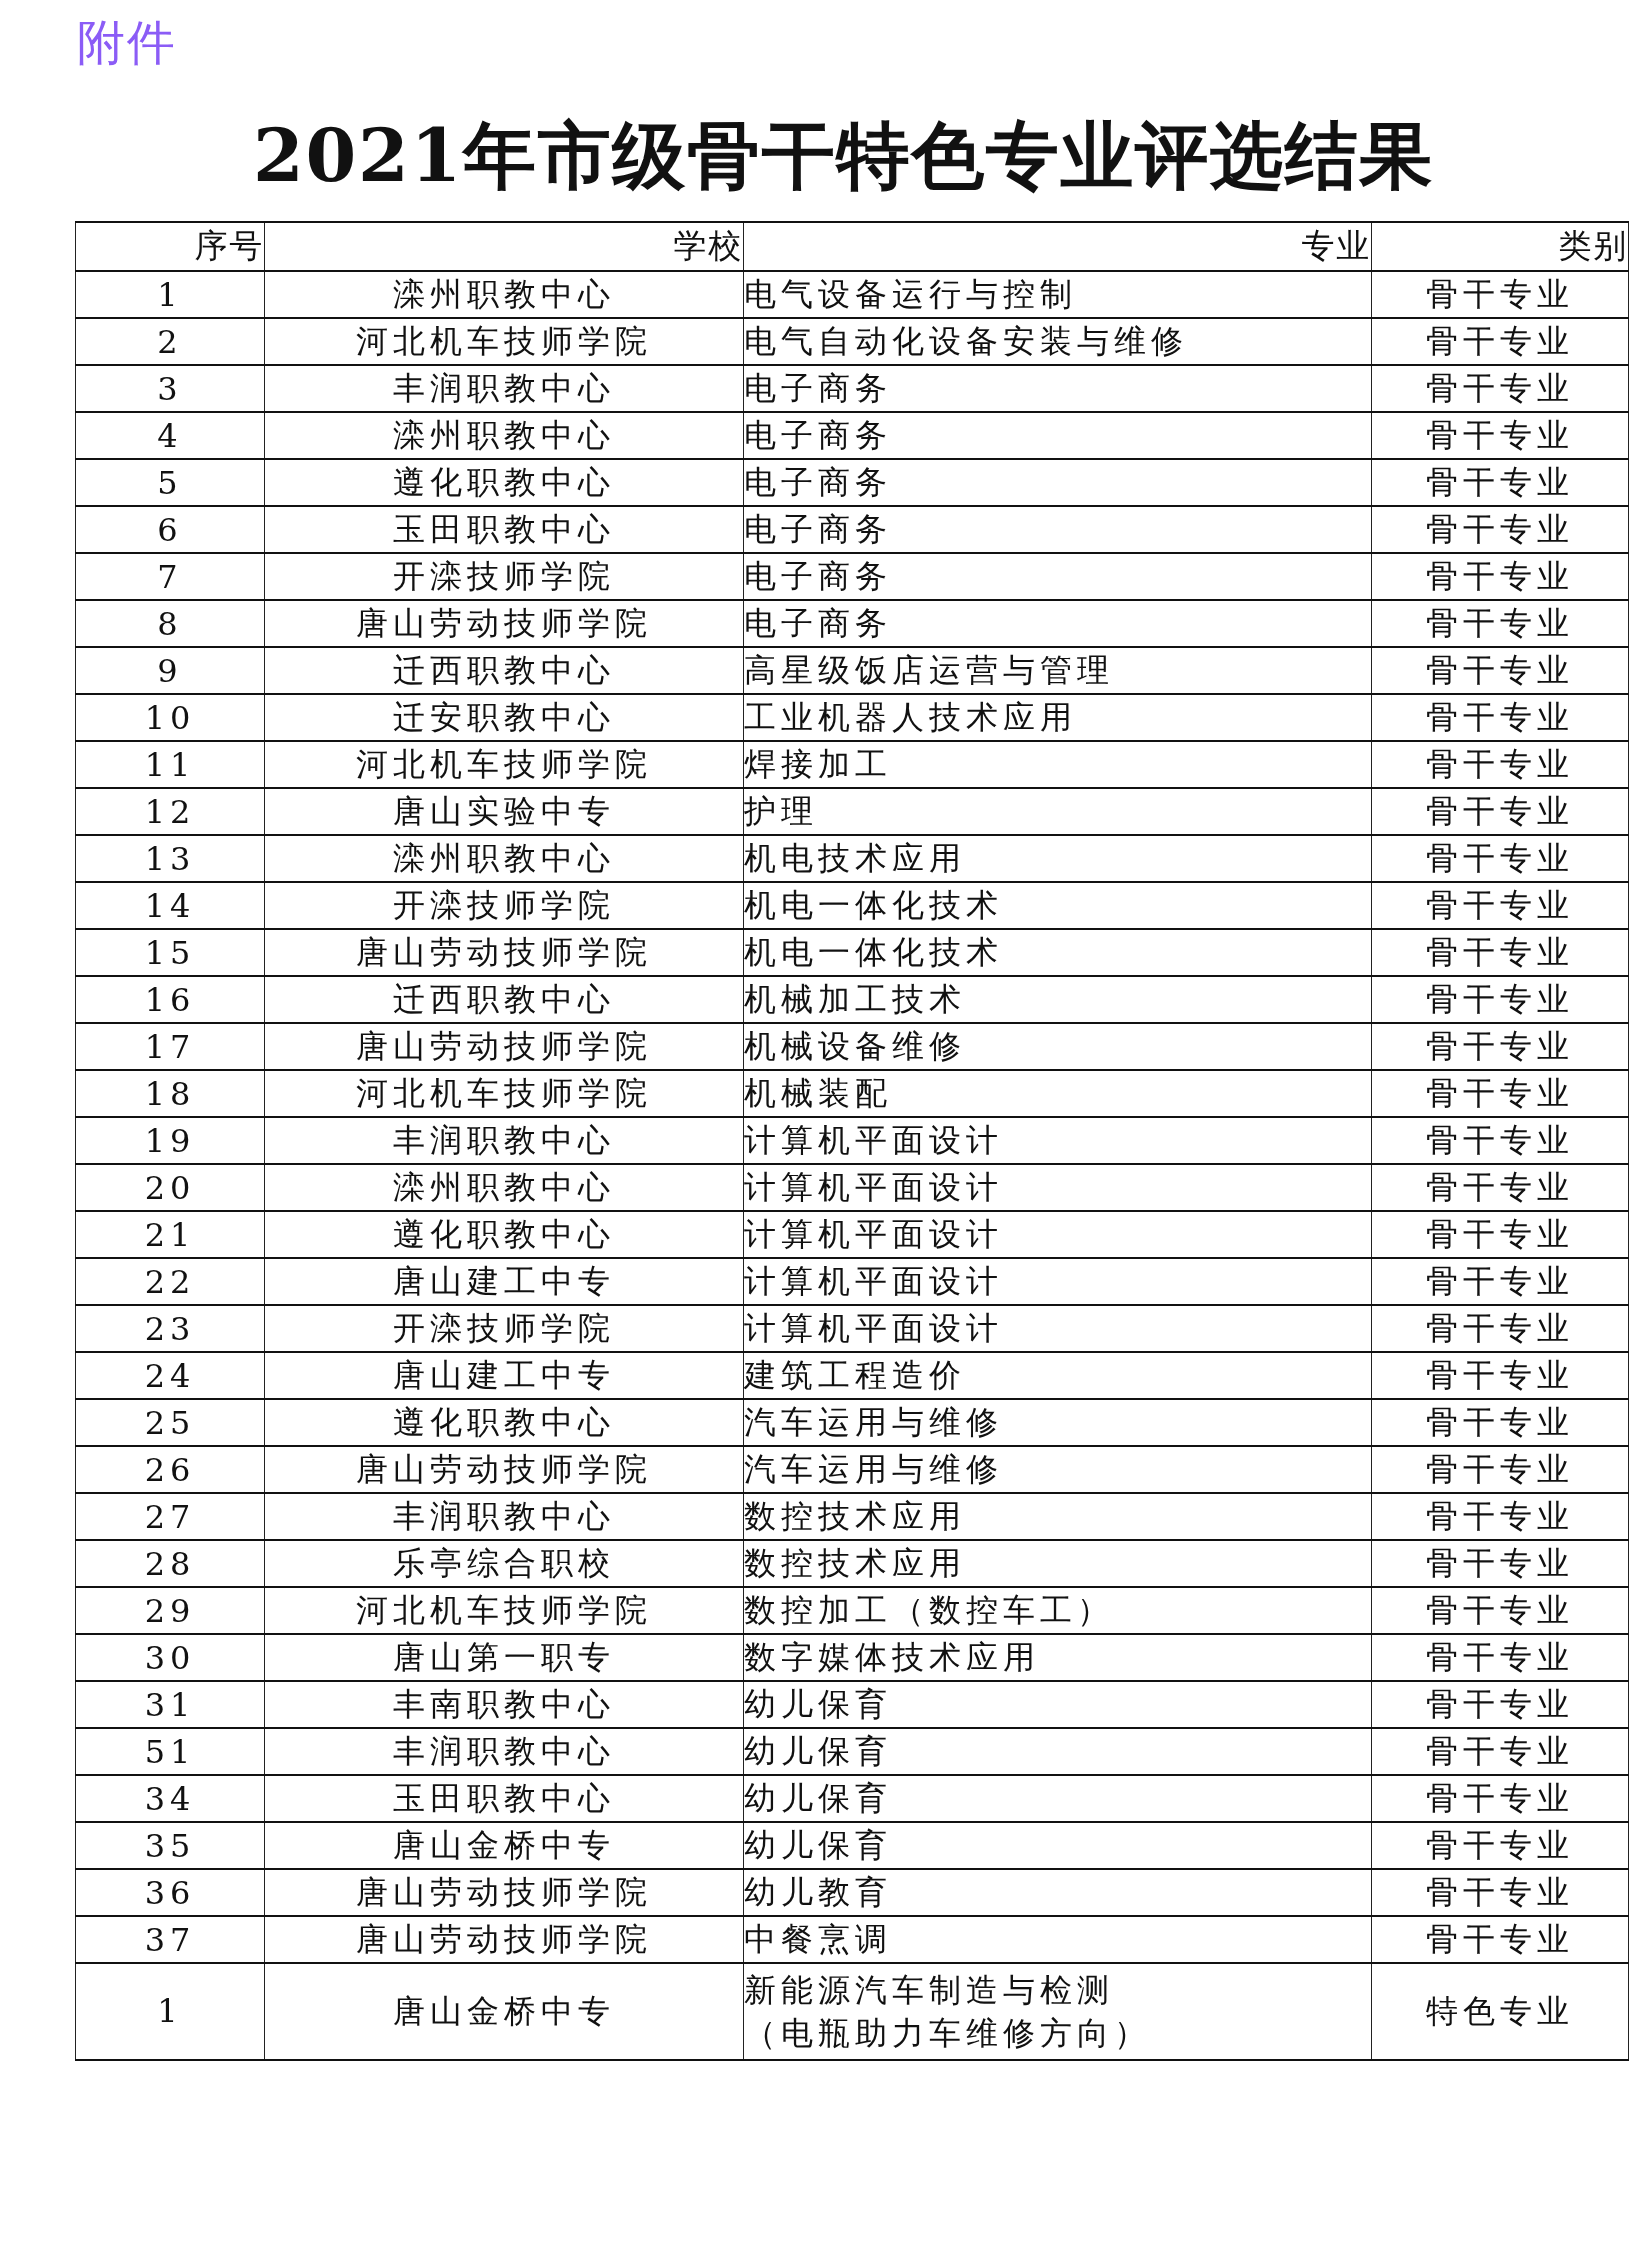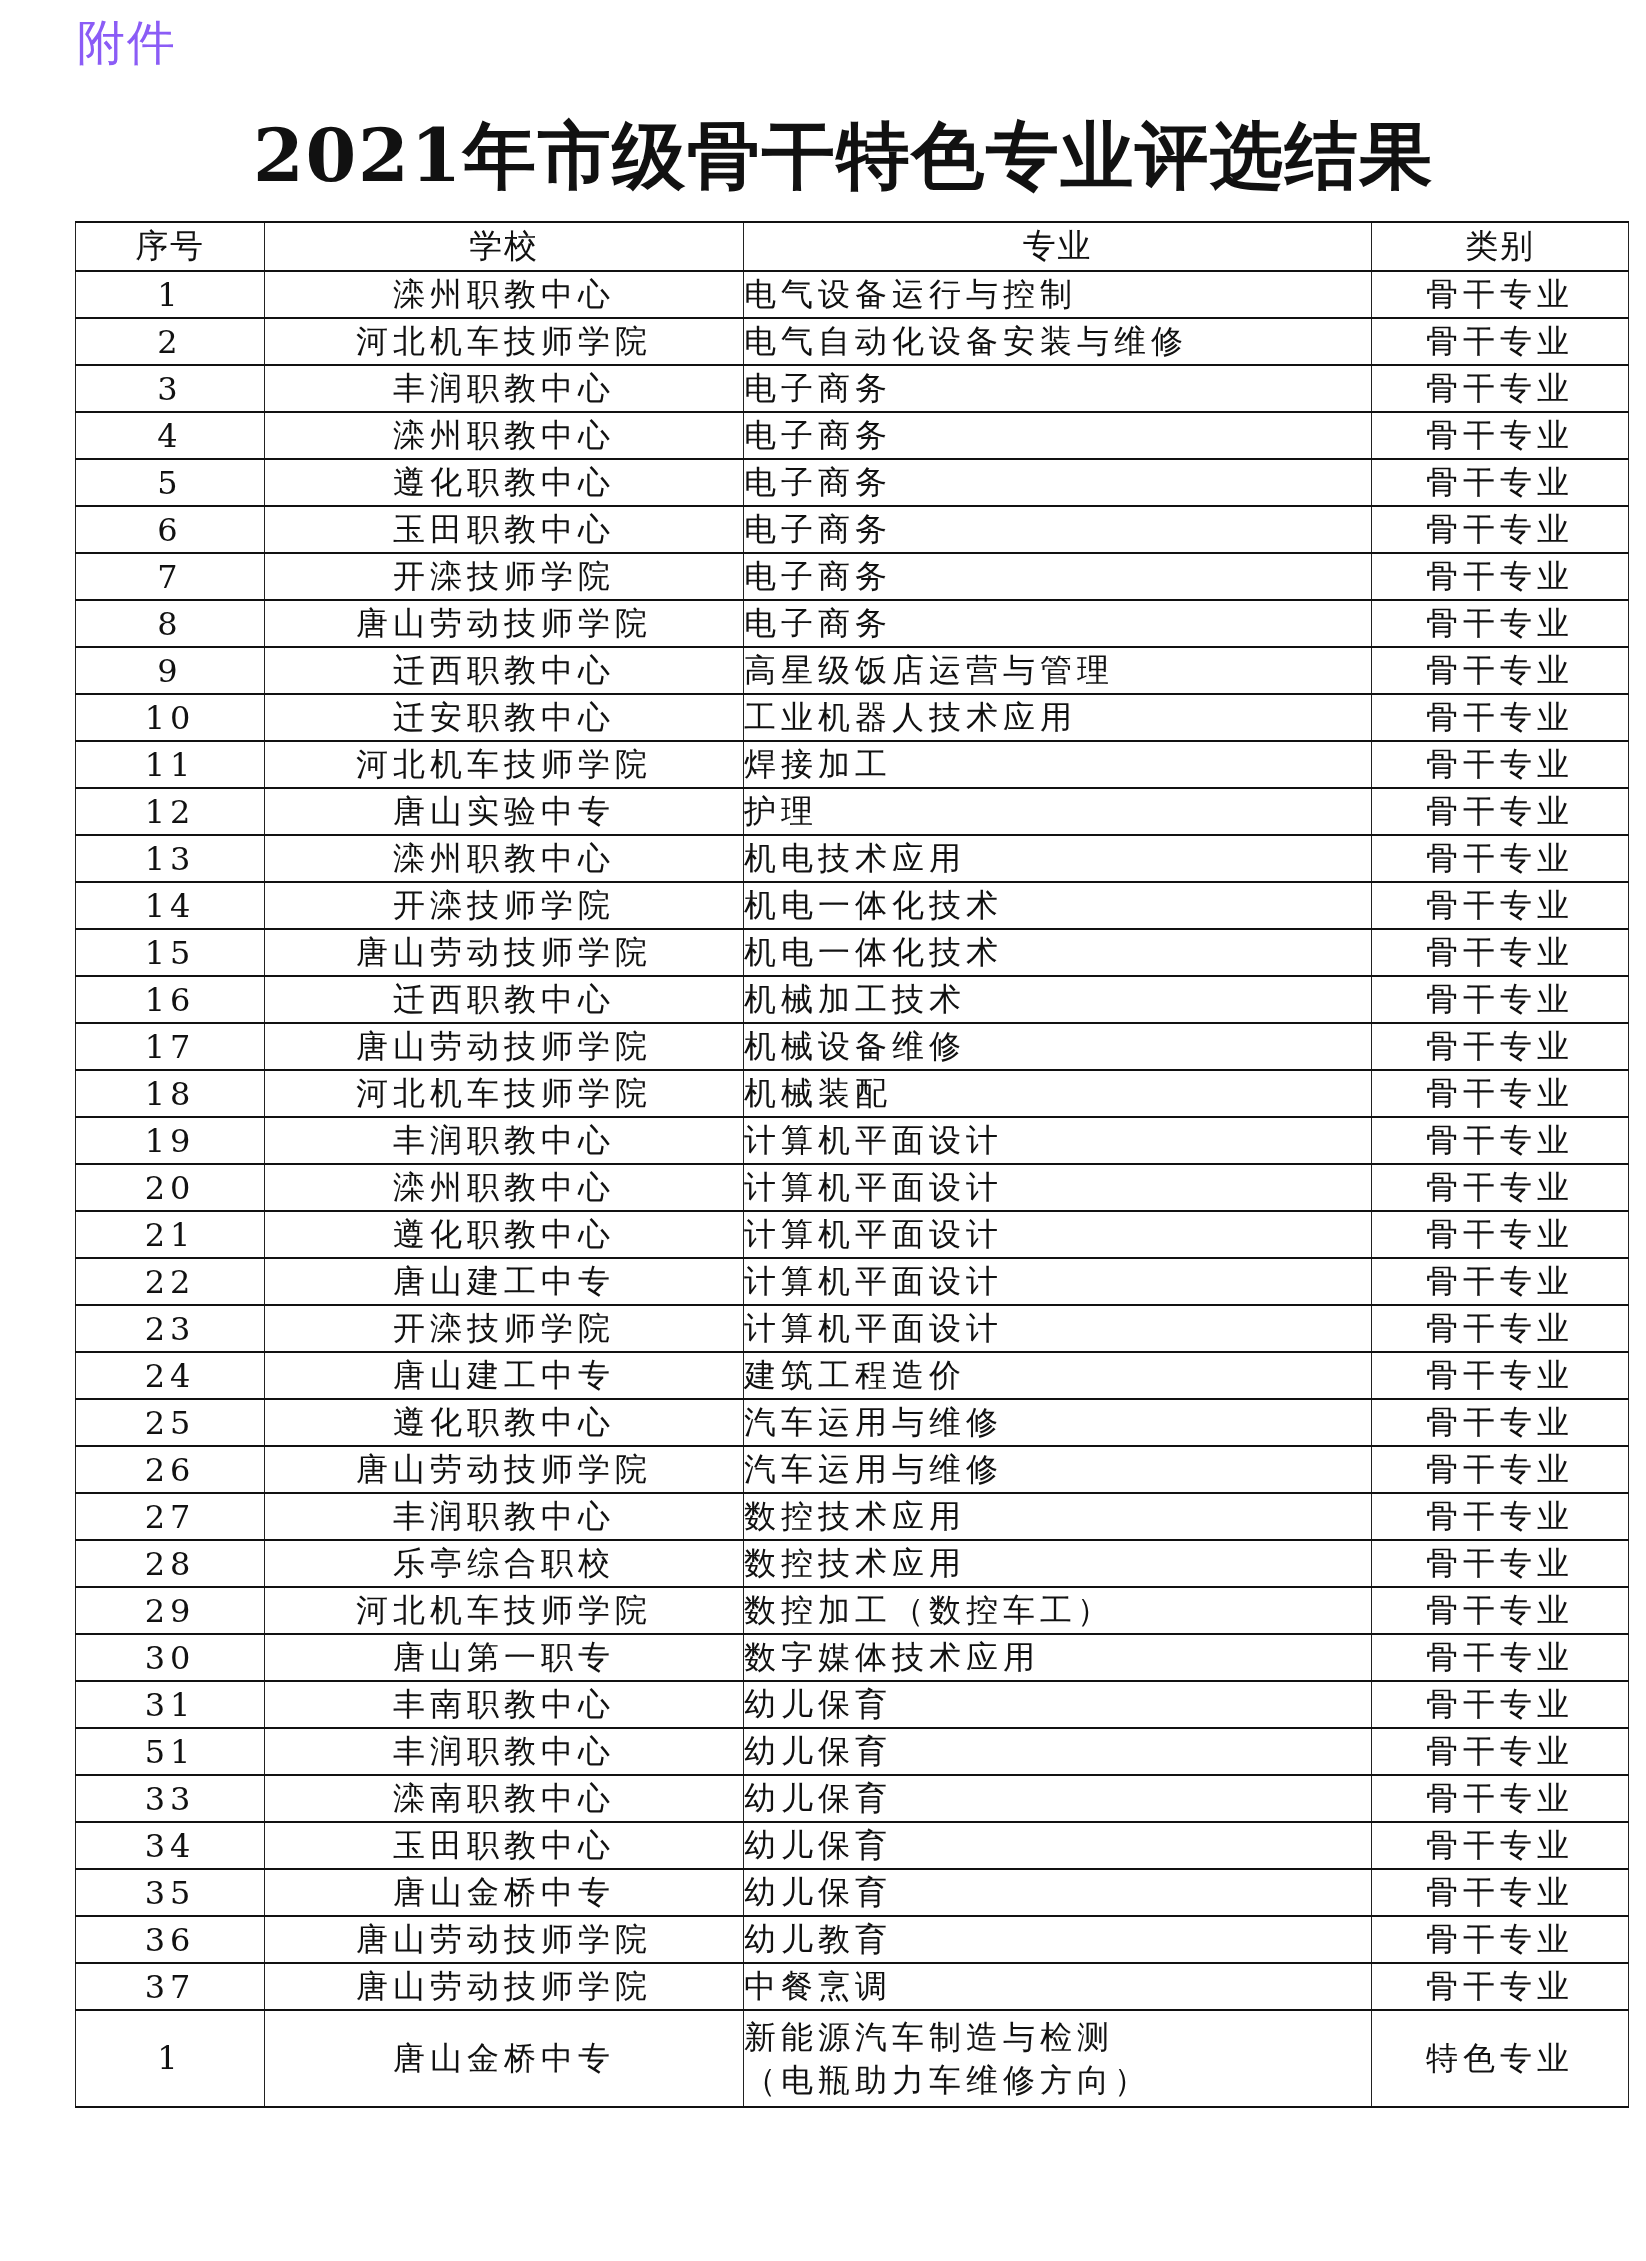--- a/index.html
+++ b/index.html
@@ -23,21 +23,21 @@
   table.result col.c1 { width: 189px; }
   table.result col.c2 { width: 479px; }
   table.result col.c3 { width: 628px; }
   table.result col.c4 { width: 257px; }
   table.result th, table.result td {
     border-left: 1.3px solid #222; border-right: 1.3px solid #222;
     border-top: 2.5px solid #111; border-bottom: 2.5px solid #111;
     height: 45px; padding: 0; font-size: 32px; font-weight: normal;
     letter-spacing: 5px; white-space: nowrap; overflow: hidden;
   }
-  table.result th { height: 47px; text-align: center; font-size: 33px; letter-spacing: 1.7px; }
+  table.result th { height: 47px; text-align: right; font-size: 33px; letter-spacing: 1.7px; }
   td.num { text-align: center; letter-spacing: 0; font-family: "DejaVu Serif", "Liberation Serif", serif; font-size: 30px; }
   td.school { padding-left: 18.4px; text-align: center; }
   td.major { padding-left: 22px; margin-top: 23px; }
   td.cat { text-align: center; }
   tr.tall td { height: 95px; line-height: 43px; }
   td.major .line { display: block; }
 </style>
 </head>
 <body>
 
@@ -246,26 +246,20 @@
         <td class="major">幼儿保育</td>
         <td class="cat">骨干专业</td>
       </tr>
       <tr>
         <td class="num">51</td>
         <td class="school">丰润职教中心</td>
         <td class="major">幼儿保育</td>
         <td class="cat">骨干专业</td>
       </tr>
       <tr>
-        <td class="num">33</td>
-        <td class="school">滦南职教中心</td>
-        <td class="major">幼儿保育</td>
-        <td class="cat">骨干专业</td>
-      </tr>
-      <tr>
         <td class="num">34</td>
         <td class="school">玉田职教中心</td>
         <td class="major">幼儿保育</td>
         <td class="cat">骨干专业</td>
       </tr>
       <tr>
         <td class="num">35</td>
         <td class="school">唐山金桥中专</td>
         <td class="major">幼儿保育</td>
         <td class="cat">骨干专业</td>

